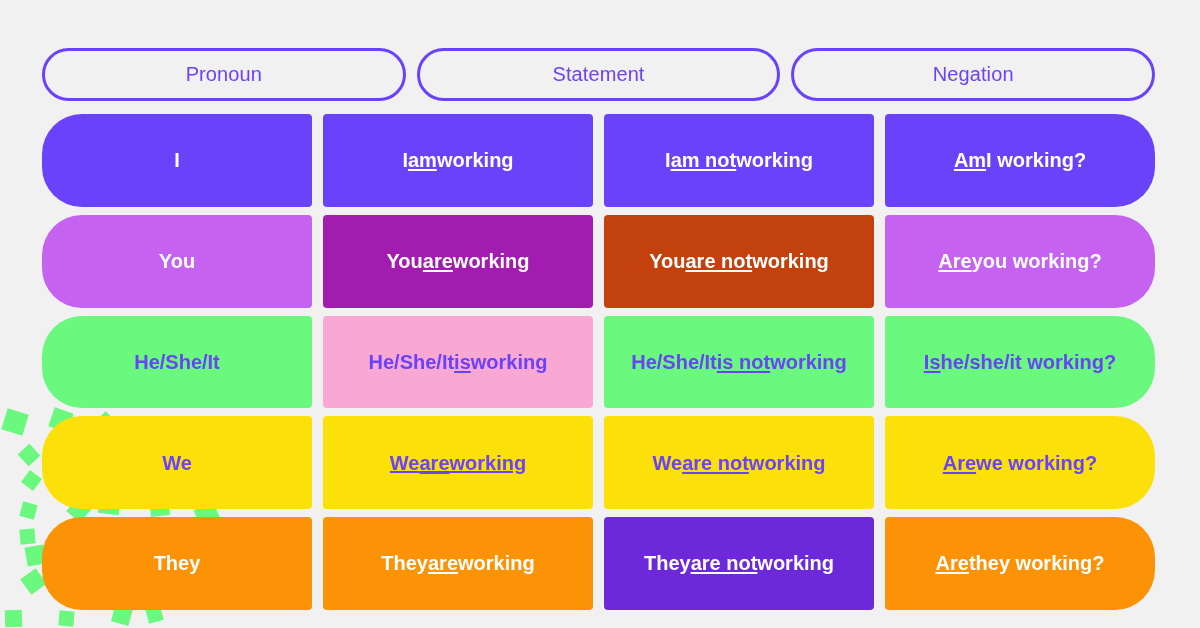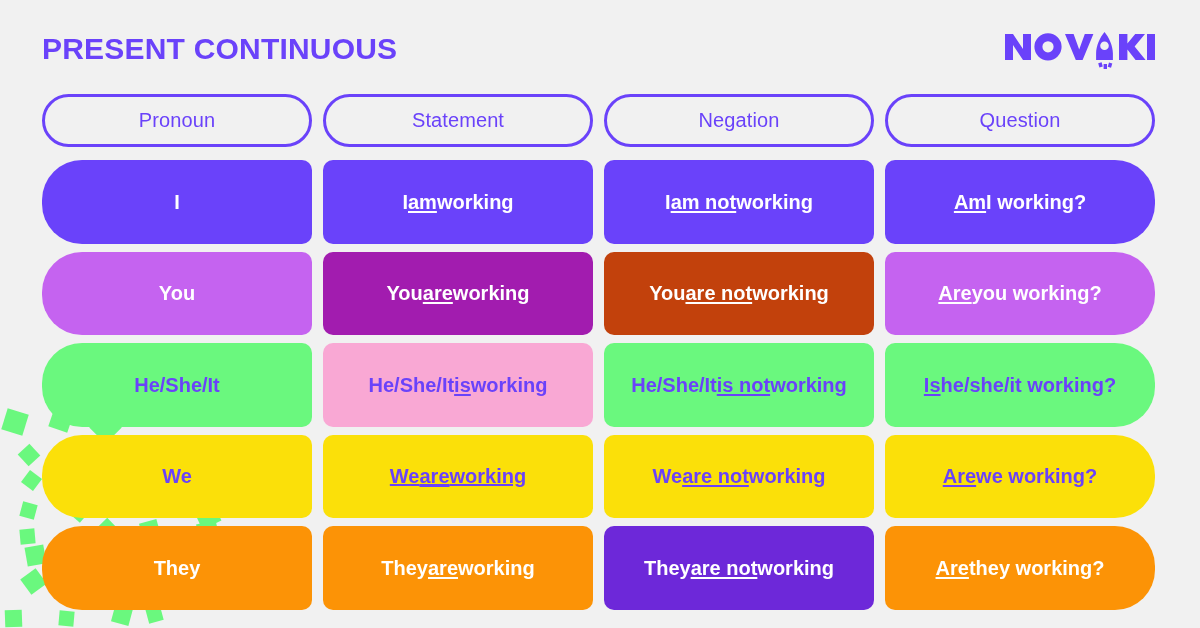--- a/index.html
+++ b/index.html
@@ -110,21 +110,21 @@
   .cell {
     flex: 1 1 0;
     display: flex;
     align-items: center;
     justify-content: center;
     text-align: center;
     padding: 2px 10px;
     font-size: 20px;
     font-weight: 800;
     line-height: 1.12;
-    border-radius: 10px;
+    border-radius: 4px;
   }
   .row .cell:first-child {
     border-top-left-radius: 40px;
     border-bottom-left-radius: 40px;
   }
   .row .cell:last-child {
     border-top-right-radius: 40px;
     border-bottom-right-radius: 40px;
   }
   .cell u { text-decoration: underline; text-underline-offset: 2px; }
@@ -166,64 +166,30 @@
     <i style="width: 17px; height: 17px; left: 203px; top: 172px; background: rgb(106, 248, 126); transform: rotate(7deg);"></i>
     <i style="width: 14px; height: 14px; left: 235px; top: 173px; background: rgb(106, 248, 126); transform: rotate(-43deg);"></i>
     <i style="width: 17px; height: 17px; left: 5px; top: 202px; background: rgb(106, 248, 126); transform: rotate(-2deg);"></i>
     <i style="width: 15px; height: 15px; left: 59px; top: 203px; background: rgb(106, 248, 126); transform: rotate(5deg);"></i>
     <i style="width: 18px; height: 18px; left: 113px; top: 198px; background: rgb(106, 248, 126); transform: rotate(15deg);"></i>
     <i style="width: 15px; height: 15px; left: 147px; top: 199px; background: rgb(106, 248, 126); transform: rotate(-15deg);"></i>
   </div>
 
 <div class="page">
 
-  <div class="topbar">
-    <div class="title">PRESENT CONTINUOUS</div>
-
-    <div class="logo">
-      <svg width="152" height="46" viewBox="0 0 152 46">
-        <g fill="#6a42fa">
-
-          <path d="M2 8 h8 l10 15 V8 h8 v26 h-8 L10 19 v15 H2 z"></path>
-
-          <path d="M45 7.2 a13.6 13.6 0 1 1 0 27.2 a13.6 13.6 0 1 1 0 -27.2 z
-                   M45 15.2 a5.6 5.6 0 1 0 0 11.2 a5.6 5.6 0 1 0 0 -11.2 z"></path>
-
-          <path d="M62 8 h8.6 l5.6 15.4 L81.8 8 h8.6 L79.6 34 h-6.8 z"></path>
-
-          <path d="M101.5 6 c4.6 5.4 8.4 14.2 8.4 21.2 V34 h-16.8 v-6.8 c0-7 3.8-15.8 8.4-21.2 z
-                   M101.5 15.4 a4.3 4.3 0 1 0 0 8.6 a4.3 4.3 0 1 0 0 -8.6 z"></path>
-
-          <path d="M95.2 37.2 l3.4 -1 l1.2 4.4 l-3.4 1 z"></path>
-          <path d="M100.6 38.0 l3.4 0 l0 5.0 l-3.4 0 z"></path>
-          <path d="M106.0 36.4 l3.3 1.0 l-1.3 4.4 l-3.3 -1.0 z"></path>
-
-          <path d="M116 8 h8.4 v9.6 L132.2 8 h9.8 l-10.4 12.4 L142.6 34 h-10 l-8.2 -10.6 V34 H116 z"></path>
-
-          <path d="M146 8 h8.4 v26 H146 z" transform="translate(-2 0)"></path>
-
-          <path d="M156 8 h10.4 a13 13 0 0 1 0 26 H156 z
-                   M164.4 16 h-0.1 v10 h0.1 a5 5 0 0 0 0 -10 z" transform="translate(-12 0)"></path>
-        </g>
-      </svg>
-    </div>
-  </div>
 
   <div class="headrow">
     <div class="headcell">
       <span>Pronoun</span>
     </div>
     <div class="headcell">
       <span>Statement</span>
     </div>
     <div class="headcell">
       <span>Negation</span>
-    </div>
-    <div class="headcell">
-      <span>Question</span>
     </div>
   </div>
 
   <div class="tablebody" id="tablebody">
       <div class="row">
         <div class="cell" style="background: rgb(106, 66, 250); color: rgb(255, 255, 255);">I</div>
         <div class="cell" style="background: rgb(106, 66, 250); color: rgb(255, 255, 255);">I <u>am</u> working</div>
         <div class="cell" style="background: rgb(106, 66, 250); color: rgb(255, 255, 255);">I <u>am not</u> working</div>
         <div class="cell" style="background: rgb(106, 66, 250); color: rgb(255, 255, 255);"><u>Am</u> I working?</div>
       </div>

